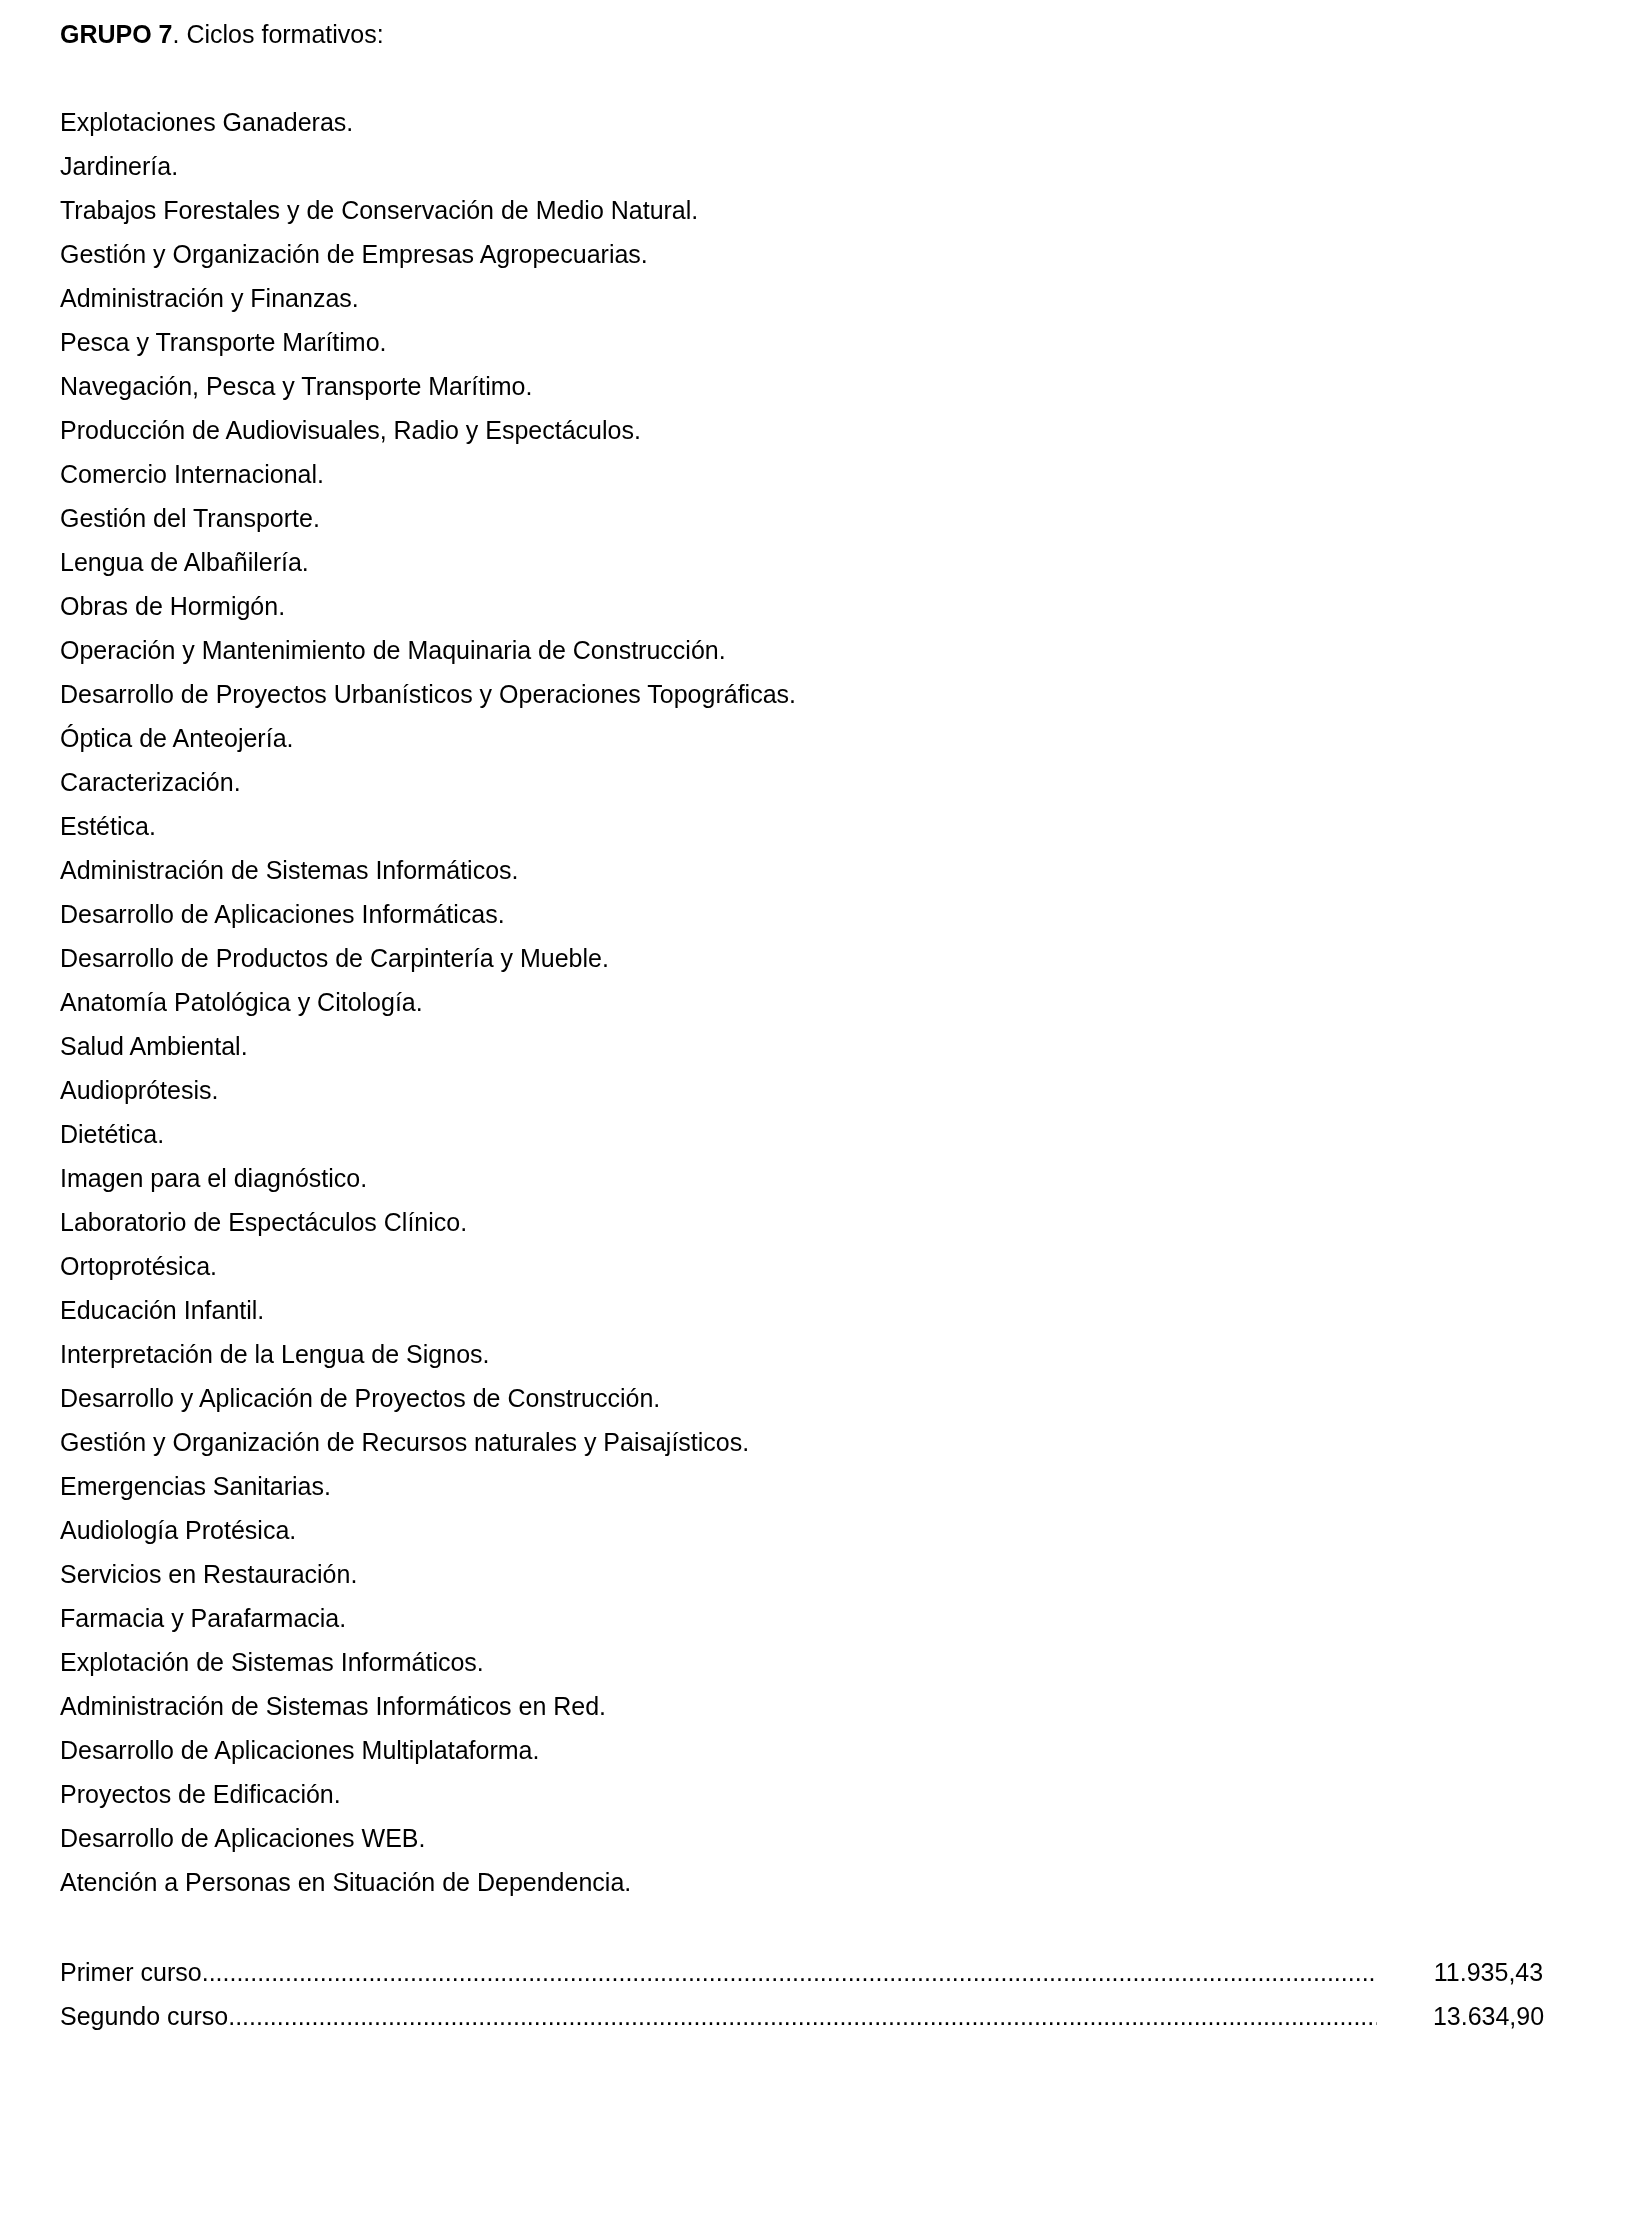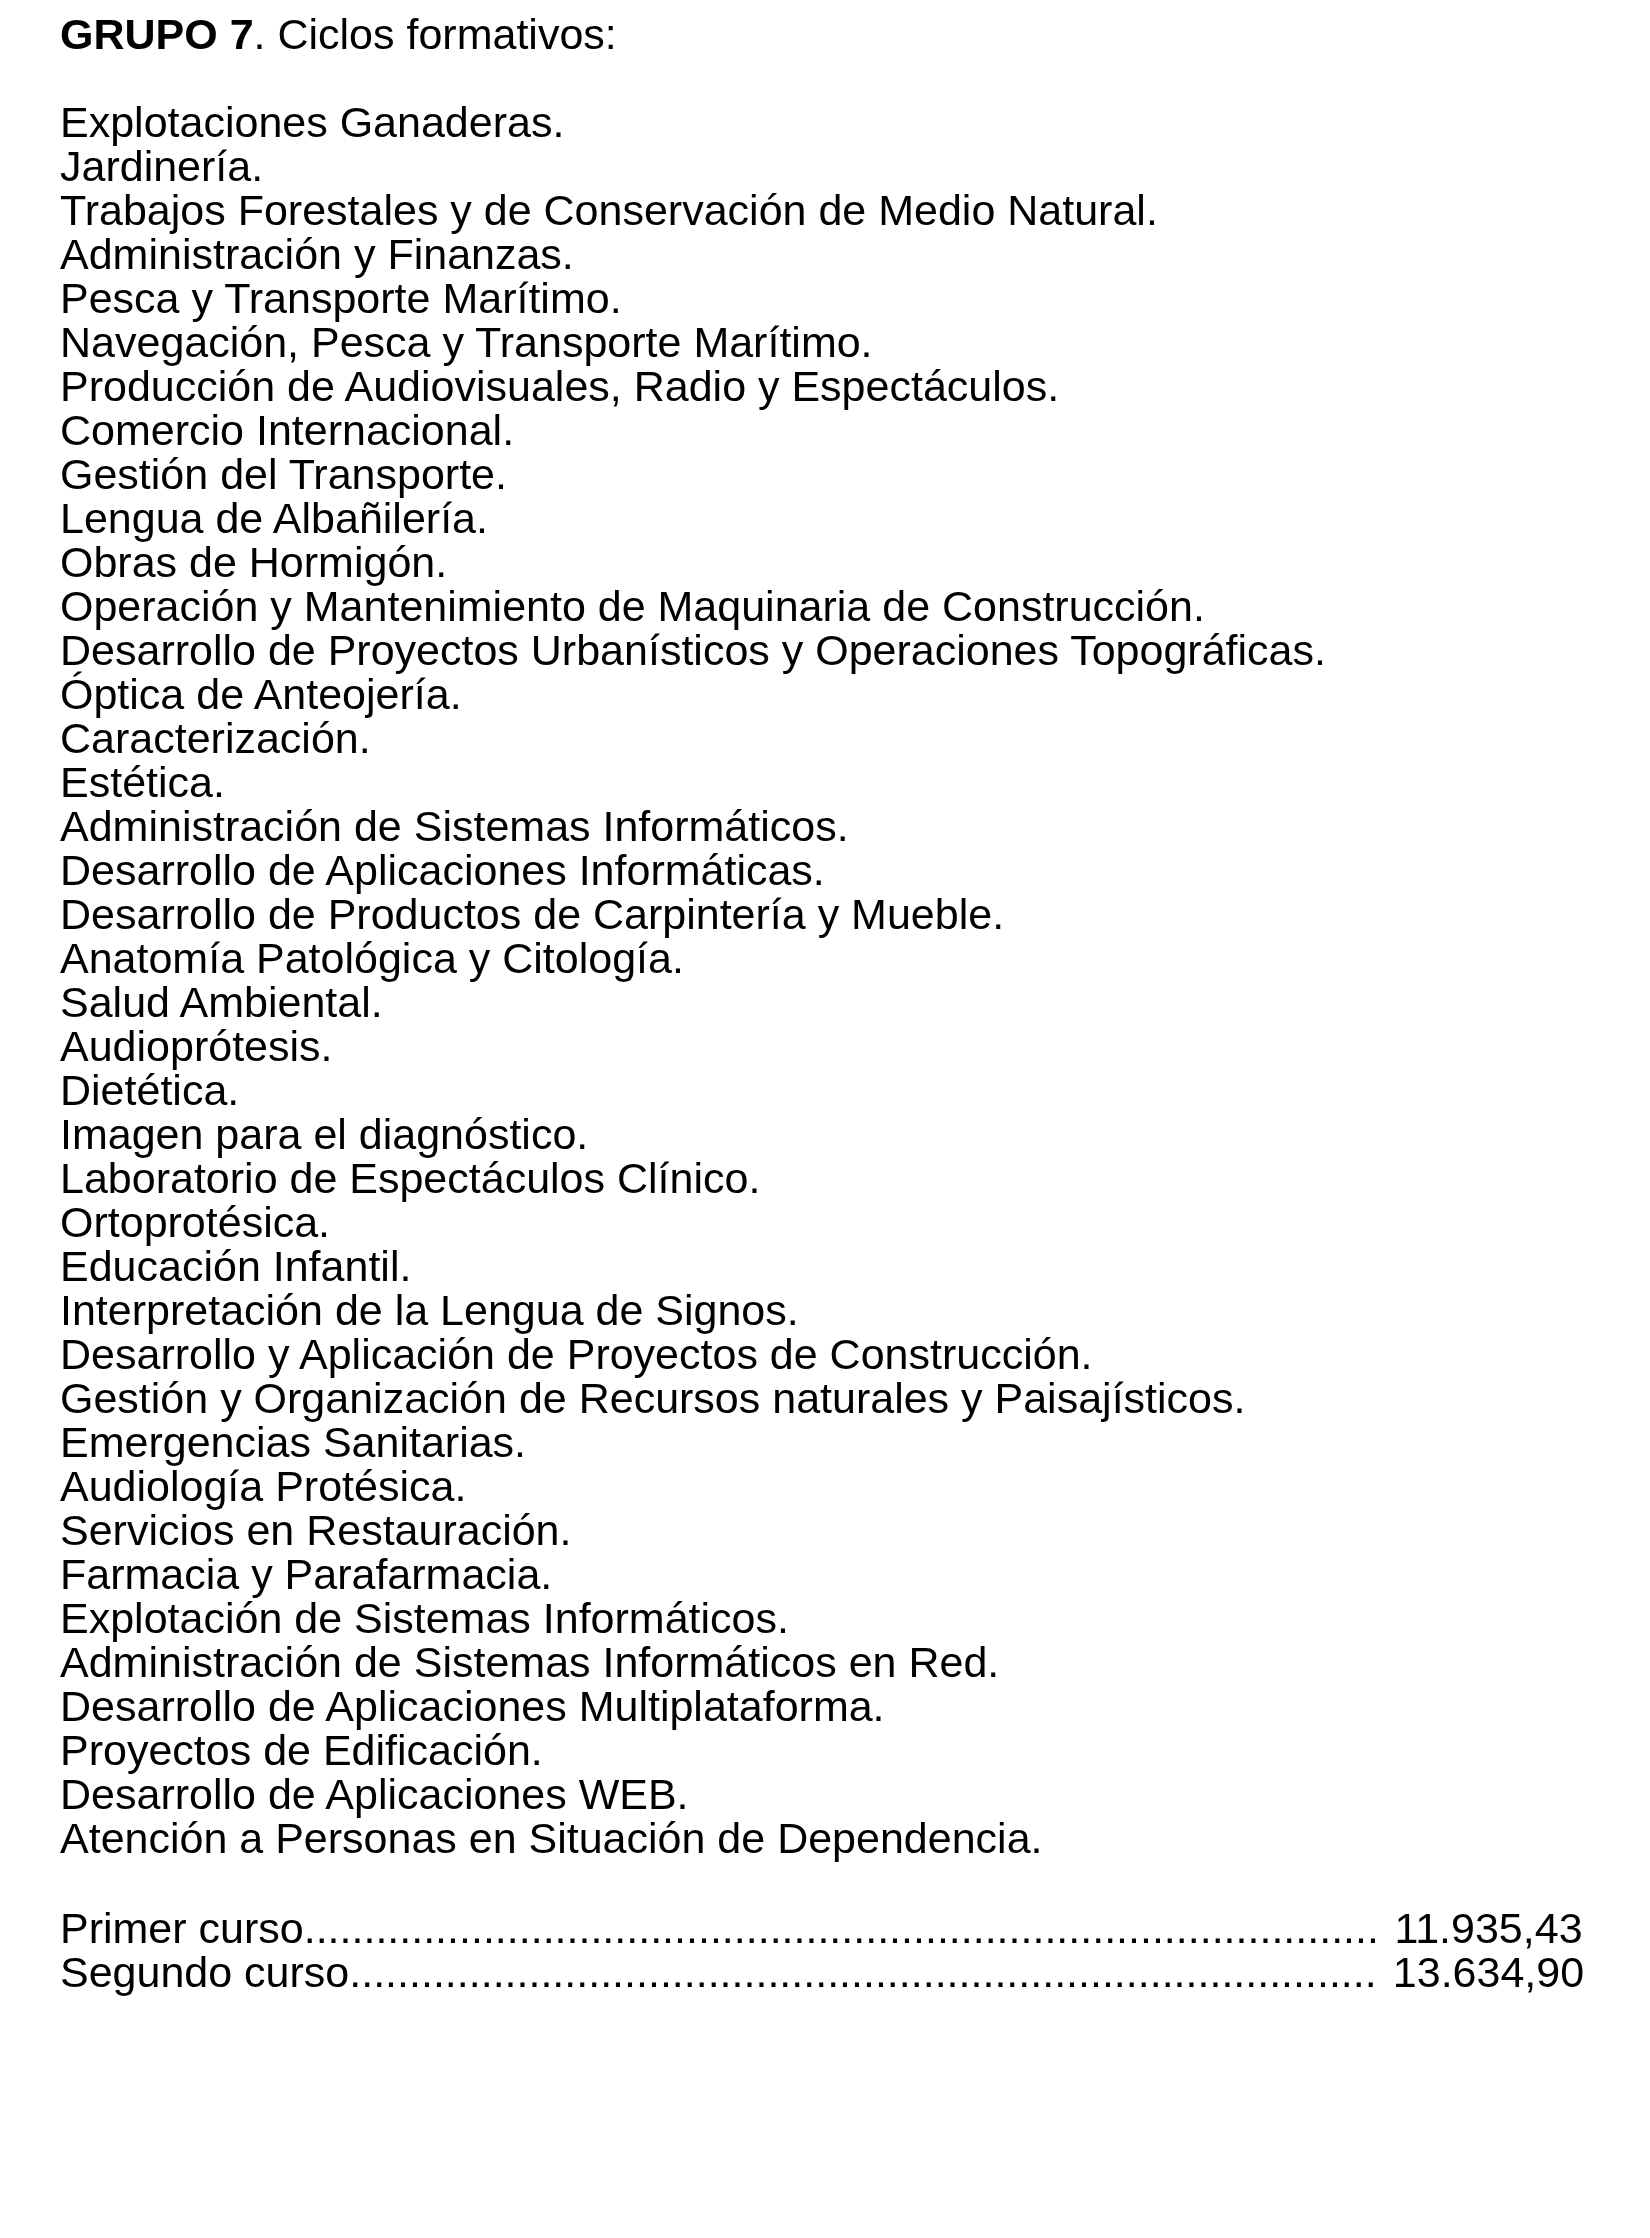--- a/index.html
+++ b/index.html
@@ -8,21 +8,21 @@
     background: #ffffff;
   }
   .page {
     position: relative;
     width: 1650px;
     height: 2239px;
     box-sizing: border-box;
     background: #ffffff;
     color: #000000;
     font-family: "Liberation Sans", sans-serif;
-    font-size: 43px;
+    font-size: 25px;
     line-height: 44px;
     padding: 12.4px 50px 0 60px;
     overflow: hidden;
   }
   .heading {
     margin-bottom: 44px;
     white-space: nowrap;
   }
   .heading .bold {
     font-weight: bold;
@@ -58,20 +58,21 @@
 
 <div class="page">
   <div class="heading">
     <span class="bold">GRUPO 7</span><span>. Ciclos formativos:</span>
   </div>
 
   <div class="cycles-list">
       <div class="cycle-line">Explotaciones Ganaderas.</div>
       <div class="cycle-line">Jardinería.</div>
       <div class="cycle-line">Trabajos Forestales y de Conservación de Medio Natural.</div>
+      <div class="cycle-line">Gestión y Organización de Empresas Agropecuarias.</div>
       <div class="cycle-line">Administración y Finanzas.</div>
       <div class="cycle-line">Pesca y Transporte Marítimo.</div>
       <div class="cycle-line">Navegación, Pesca y Transporte Marítimo.</div>
       <div class="cycle-line">Producción de Audiovisuales, Radio y Espectáculos.</div>
       <div class="cycle-line">Comercio Internacional.</div>
       <div class="cycle-line">Gestión del Transporte.</div>
       <div class="cycle-line">Lengua de Albañilería.</div>
       <div class="cycle-line">Obras de Hormigón.</div>
       <div class="cycle-line">Operación y Mantenimiento de Maquinaria de Construcción.</div>
       <div class="cycle-line">Desarrollo de Proyectos Urbanísticos y Operaciones Topográficas.</div>

